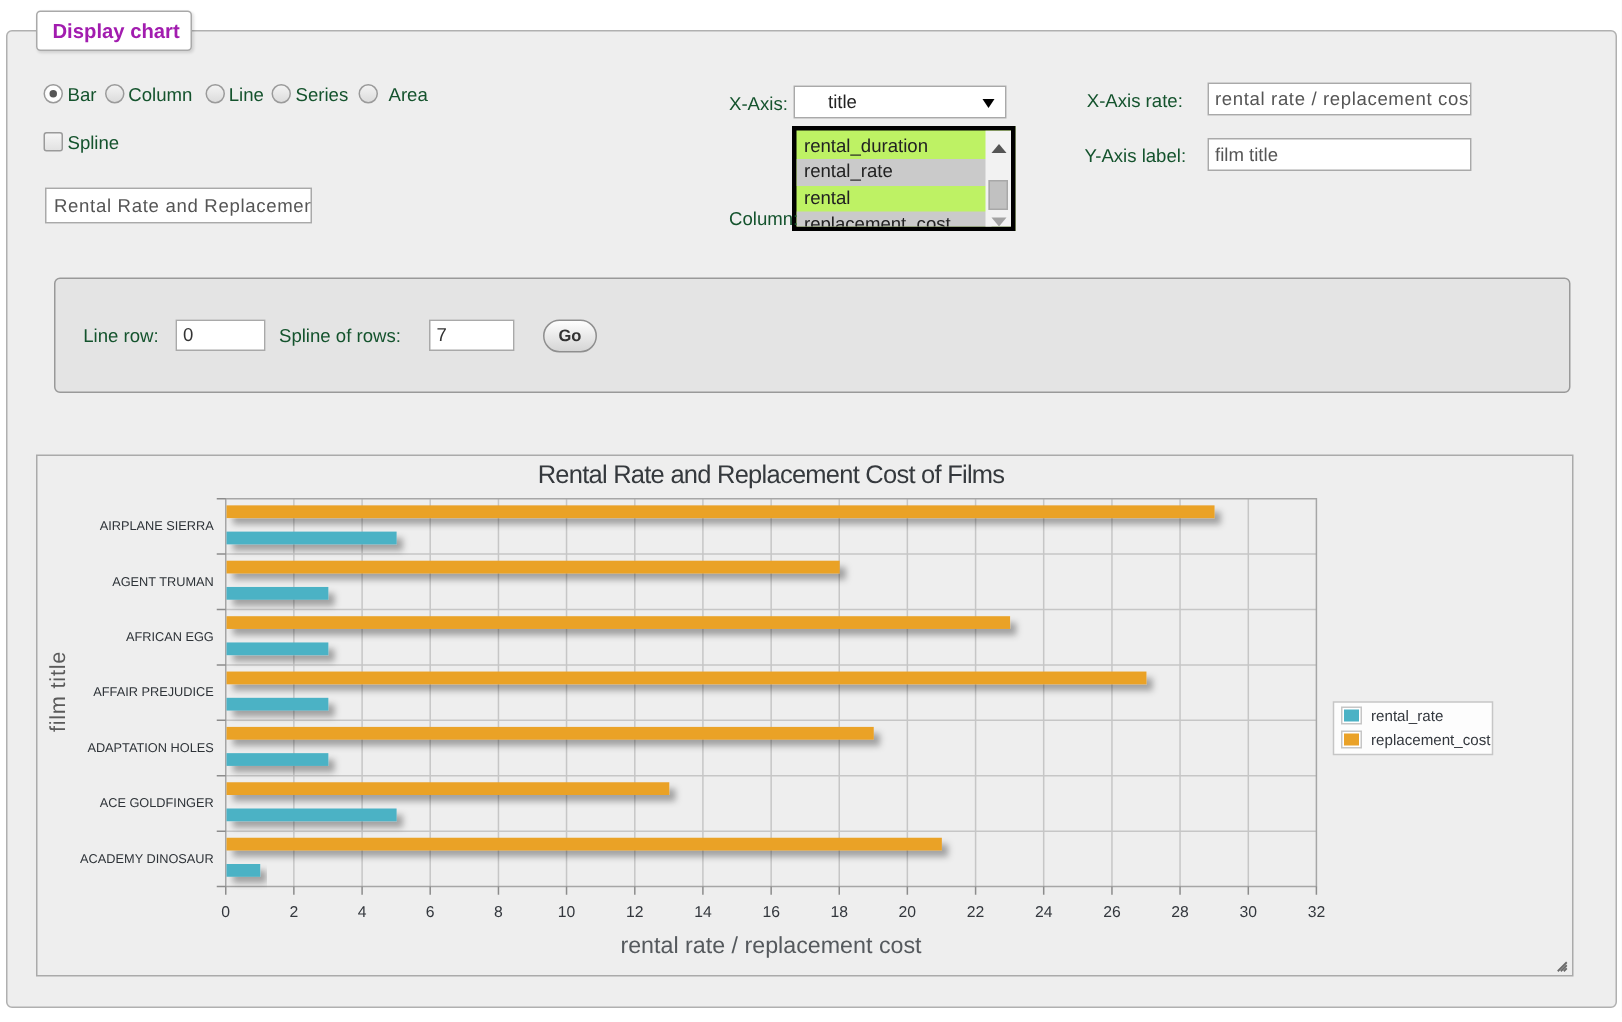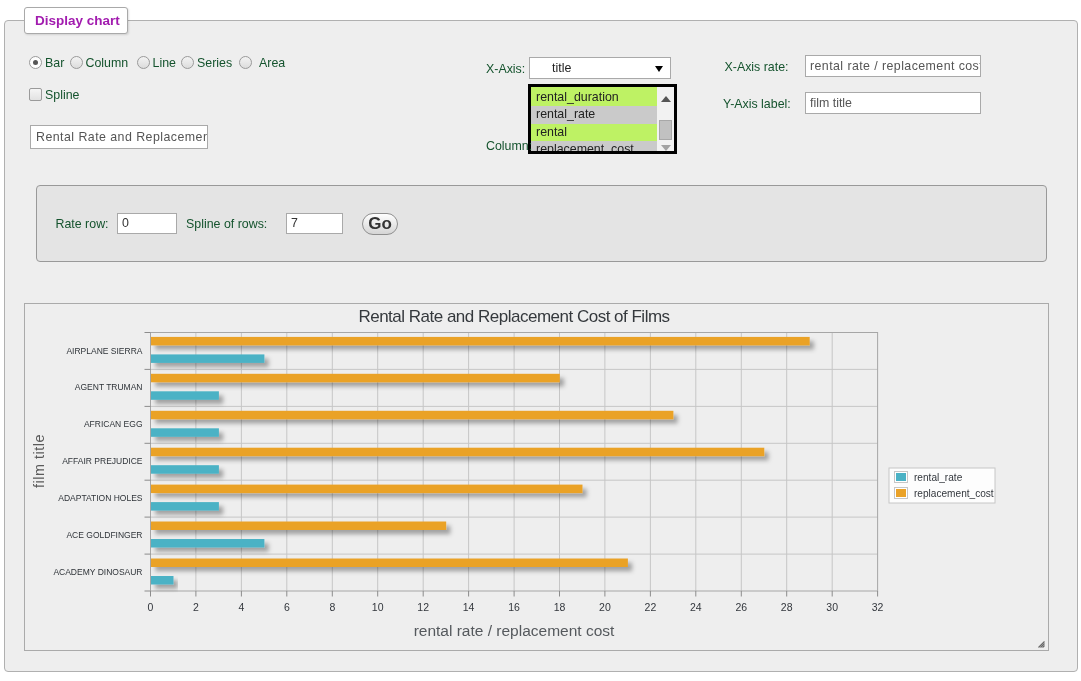--- a/index.html
+++ b/index.html
@@ -47,25 +47,25 @@
   </div>
 </div>
 <div class="lbl" style="left:486px;top:139px">Column:</div>
 
 <div class="lbl" style="left:724.5px;top:60px">X-Axis rate:</div>
 <div class="inp" style="left:805px;top:55px;width:176px;height:22px;line-height:20px;padding-left:4px;letter-spacing:0.42px">rental rate / replacement cost</div>
 <div class="lbl" style="left:723px;top:97px">Y-Axis label:</div>
 <div class="inp" style="left:805px;top:92px;width:176px;height:22px;line-height:20px;padding-left:4px">film title</div>
 
 <div class="abs" style="left:36px;top:185px;width:1011px;height:77px;background:#e4e4e4;border:1px solid #999;border-radius:4px"></div>
-<div class="lbl" style="left:55.5px;top:217px">Rate row:</div>
+<div class="lbl" style="left:55.5px;top:217px">Line row:</div>
 <div class="inp" style="left:117px;top:212.5px;width:60px;height:21.5px;line-height:19.5px;padding-left:4px;color:#333">0</div>
 <div class="lbl" style="left:186px;top:217px">Spline of rows:</div>
 <div class="inp" style="left:286px;top:212.5px;width:57px;height:21.5px;line-height:19.5px;padding-left:4px;color:#333">7</div>
-<div class="abs" style="left:362px;top:213px;width:36px;height:22px;border:1px solid #8f8f8f;border-radius:11px;background:linear-gradient(#fefefe,#d5d5d5);text-align:center;line-height:20px;font-size:17px;font-weight:bold;color:#333">Go</div>
+<div class="abs" style="left:362px;top:213px;width:36px;height:22px;border:1px solid #8f8f8f;border-radius:11px;background:linear-gradient(#fefefe,#d5d5d5);text-align:center;line-height:20px;font-size:11px;font-weight:bold;color:#333">Go</div>
 
 <div class="abs" style="left:24px;top:303px;width:1025px;height:348px;border:1px solid #aaa">
 <svg width="1023" height="347" viewBox="0 0 1023 347" style="position:absolute;left:0;top:0;font-family:'Liberation Sans',sans-serif">
 <defs>
         <filter id="bsh" x="-20%" y="-60%" width="140%" height="260%">
           <feDropShadow dx="4.2" dy="4.2" stdDeviation="2.1" flood-color="#000" flood-opacity="0.32"></feDropShadow>
         </filter>
       </defs>
 <line x1="170.9" y1="28.5" x2="170.9" y2="287.0" stroke="#c6c6c6" stroke-width="1"></line>
 <line x1="216.4" y1="28.5" x2="216.4" y2="287.0" stroke="#c6c6c6" stroke-width="1"></line>

